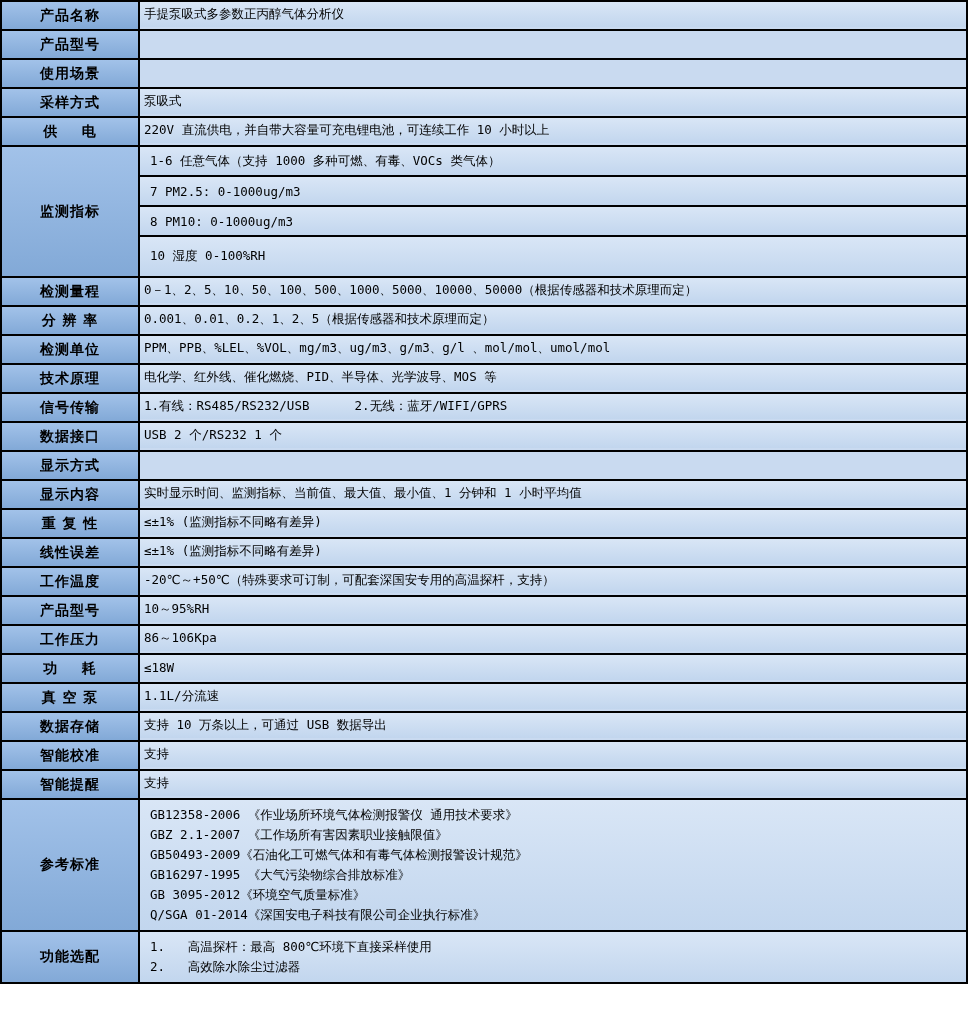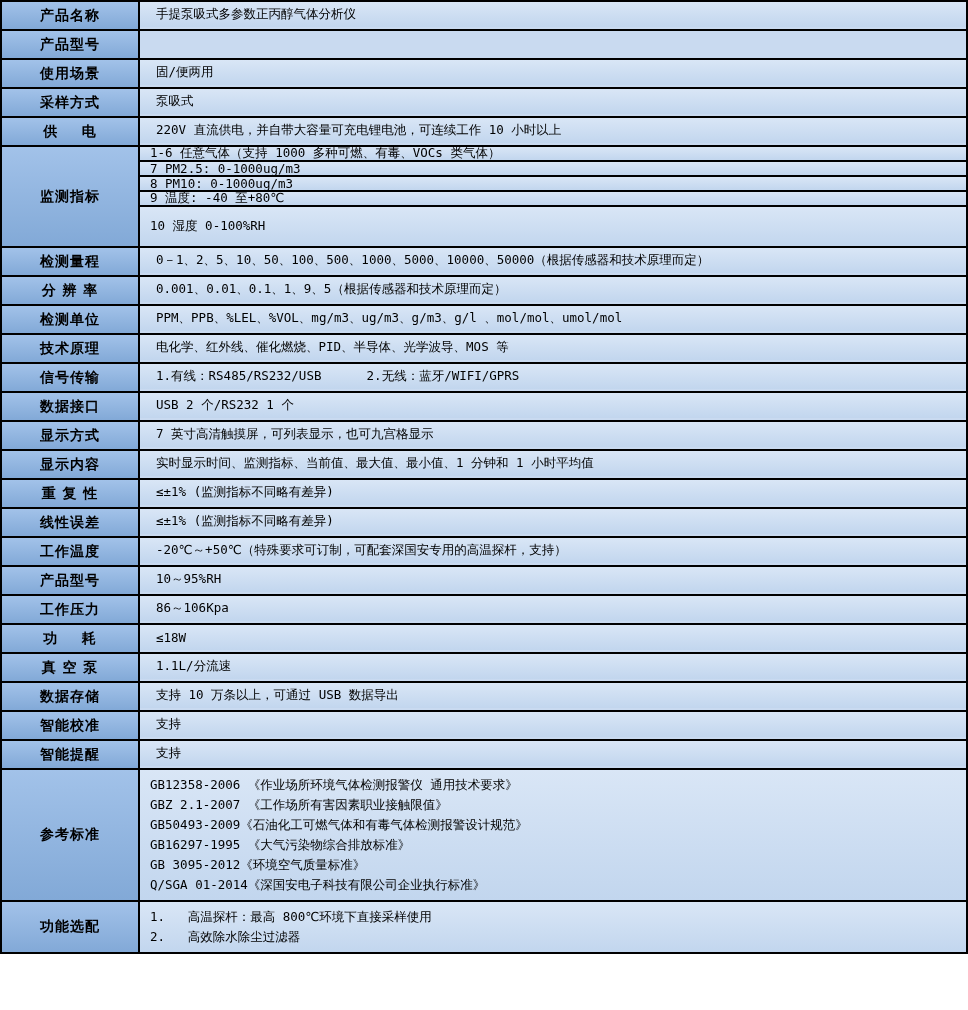--- a/index.html
+++ b/index.html
@@ -35,37 +35,37 @@
     font-size: 14px;
     letter-spacing: 1px;
     white-space: pre;
   }
   .value-cell {
     flex: 1 1 auto;
     box-sizing: border-box;
     min-height: 25px;
     display: flex;
     align-items: center;
-    padding-left: 16px;
+    padding-left: 4px;
     font-size: 12.5px;
     white-space: pre;
     font-family: "DejaVu Sans Mono", "DejaVu Sans", sans-serif;
     background: linear-gradient(#d9e6f6, #c2d6ee);
   }
   .row.single { height: 27px; }
   .row.single .value-cell { height: 25px; min-height: 25px; }
 
   .value-stack {
     flex: 1 1 auto;
     display: flex;
     flex-direction: column;
     justify-content: center;
   }
   .value-stack.sep .sub-row {
-    height: 15px;
+    height: 30px;
     box-sizing: border-box;
     display: flex;
     align-items: center;
     padding-left: 10px;
     font-size: 12.5px;
     white-space: pre;
     font-family: "DejaVu Sans Mono", "DejaVu Sans", sans-serif;
     background: linear-gradient(#d9e6f6, #c2d6ee);
     border-bottom: 2px solid #000000;
   }
@@ -90,67 +90,64 @@
 <div class="spec-table">
     <div class="row single">
       <div class="label-cell">产品名称</div>
       <div class="value-cell">手提泵吸式多参数正丙醇气体分析仪</div>
     </div>
     <div class="row single">
       <div class="label-cell">产品型号</div>
     </div>
     <div class="row single">
       <div class="label-cell">使用场景</div>
-      <div class="value-cell">固/便两用</div>
     </div>
     <div class="row single">
       <div class="label-cell">采样方式</div>
       <div class="value-cell">泵吸式</div>
     </div>
     <div class="row single">
       <div class="label-cell">供    电</div>
       <div class="value-cell">220V 直流供电，并自带大容量可充电锂电池，可连续工作 10 小时以上</div>
     </div>
     <div class="row multi_sep">
       <div class="label-cell">监测指标</div>
       <div class="value-stack sep">
         <div class="sub-row">1-6 任意气体（支持 1000 多种可燃、有毒、VOCs 类气体）</div>
         <div class="sub-row">7 PM2.5: 0-1000ug/m3</div>
         <div class="sub-row">8 PM10: 0-1000ug/m3</div>
-        <div class="sub-row">9 温度: -40 至+80℃</div>
         <div class="sub-row">10 湿度 0-100%RH</div>
       </div>
     </div>
     <div class="row single">
       <div class="label-cell">检测量程</div>
       <div class="value-cell">0－1、2、5、10、50、100、500、1000、5000、10000、50000（根据传感器和技术原理而定）</div>
     </div>
     <div class="row single">
       <div class="label-cell">分 辨 率</div>
-      <div class="value-cell">0.001、0.01、0.1、1、9、5（根据传感器和技术原理而定）</div>
+      <div class="value-cell">0.001、0.01、0.2、1、2、5（根据传感器和技术原理而定）</div>
     </div>
     <div class="row single">
       <div class="label-cell">检测单位</div>
       <div class="value-cell">PPM、PPB、%LEL、%VOL、mg/m3、ug/m3、g/m3、g/l 、mol/mol、umol/mol</div>
     </div>
     <div class="row single">
       <div class="label-cell">技术原理</div>
       <div class="value-cell">电化学、红外线、催化燃烧、PID、半导体、光学波导、MOS 等</div>
     </div>
     <div class="row single">
       <div class="label-cell">信号传输</div>
       <div class="value-cell">1.有线：RS485/RS232/USB      2.无线：蓝牙/WIFI/GPRS</div>
     </div>
     <div class="row single">
       <div class="label-cell">数据接口</div>
       <div class="value-cell">USB 2 个/RS232 1 个</div>
     </div>
     <div class="row single">
       <div class="label-cell">显示方式</div>
-      <div class="value-cell">7 英寸高清触摸屏，可列表显示，也可九宫格显示</div>
     </div>
     <div class="row single">
       <div class="label-cell">显示内容</div>
       <div class="value-cell">实时显示时间、监测指标、当前值、最大值、最小值、1 分钟和 1 小时平均值</div>
     </div>
     <div class="row single">
       <div class="label-cell">重 复 性</div>
       <div class="value-cell">≤±1% (监测指标不同略有差异)</div>
     </div>
     <div class="row single">

